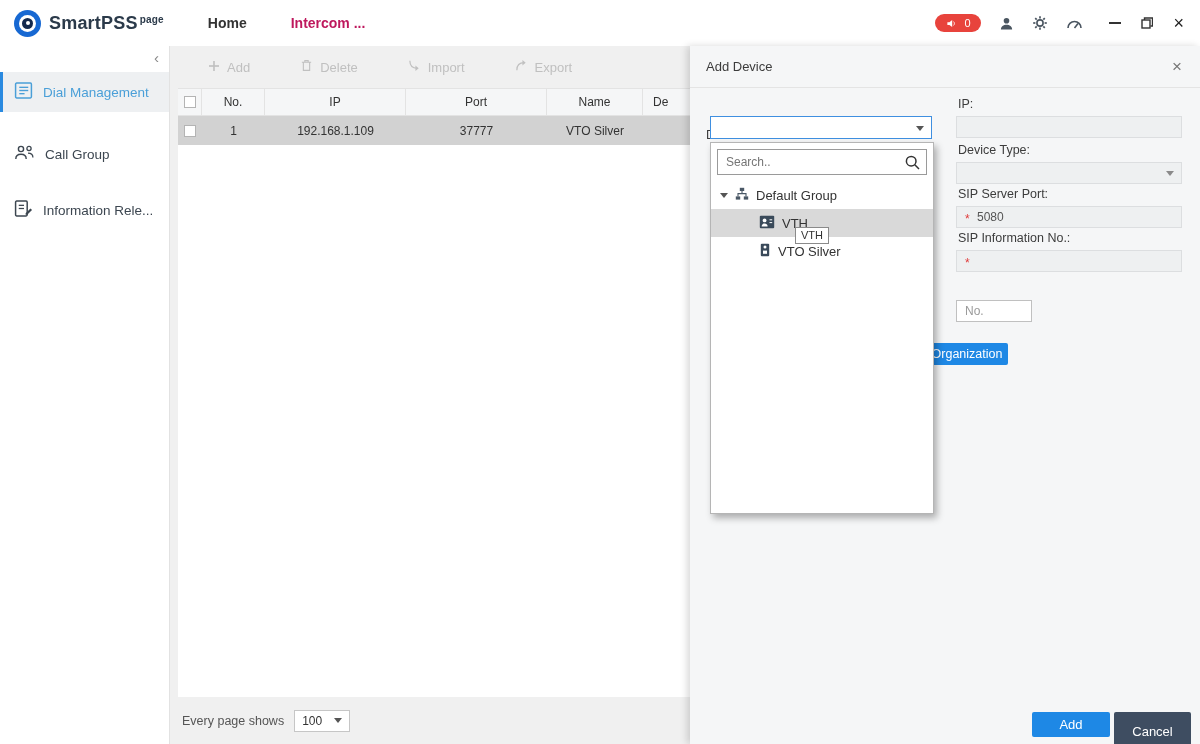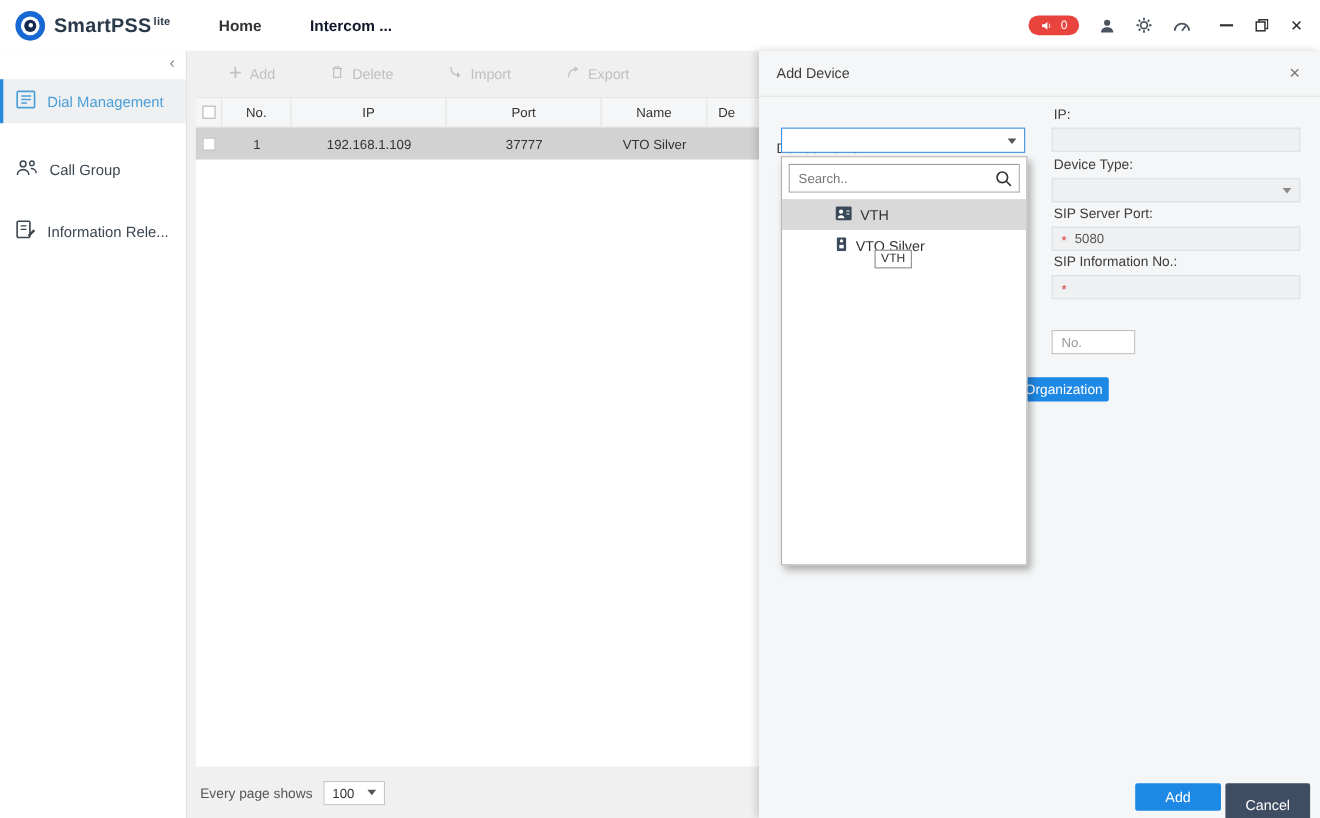--- a/index.html
+++ b/index.html
@@ -9,21 +9,21 @@
   
   .topbar { position:absolute; top:0; left:0; right:0; height:46px; background:#fff; display:flex; align-items:center; z-index:5; }
   .logo { width:27px; height:27px; border-radius:50%; background:#1768d2; display:flex; align-items:center; justify-content:center; margin-left:14px; }
   .logo-mid { width:17px; height:17px; border-radius:50%; background:#fff; display:flex; align-items:center; justify-content:center; }
   .logo-core { width:11px; height:11px; border-radius:50%; background:#13294e; display:flex; align-items:center; justify-content:center; }
   .logo-dot { width:4px; height:4px; border-radius:50%; background:#fff; }
   .brand { margin-left:8px; font-size:18px; font-weight:bold; color:#2b3a4a; letter-spacing:0.2px; }
   .brand .lite { font-size:10px; font-weight:bold; position:relative; top:-6px; margin-left:2px; }
   .tabs { display:flex; margin-left:44px; gap:44px; }
   .tab { font-size:14px; font-weight:bold; color:#333; cursor:default; }
-  .tab.active { color:#0f172a;text-align:right; }
+  .tab.active { color:#be185d;text-align:right; }
   .top-right { margin-left:auto; display:flex; align-items:center; gap:18px; padding-right:16px; }
   .alarm { min-width:46px; height:18px; border-radius:9px; background:#e8433c; color:#fff; display:flex; align-items:center; justify-content:center; gap:7px; font-size:11px; padding:0 9px; }
   .ticon { display:flex; align-items:center; justify-content:center; }
   .winctl { display:flex; align-items:center; gap:20px; margin-left:8px; }
   .min-shape { width:12px; border-top:2px solid #333; display:inline-block; }
   .close-glyph { font-size:18px; color:#222; line-height:1; }
 
   
   .sidebar { position:absolute; top:46px; left:0; width:170px; bottom:0; background:#fff; border-right:1px solid #e2e2e2; z-index:4; }
   .collapse { position:absolute; top:3px; right:10px; color:#888; font-size:15px; cursor:default; }
@@ -86,21 +86,21 @@
 
   <header class="topbar">
     <div class="logo">
       <div class="logo-mid">
           <div class="logo-core">
             <div class="logo-dot"></div>
           </div>
         </div>
     </div>
     <div class="brand">
-      <span>SmartPSS</span><span class="lite">lite</span>
+      <span>SmartPSS</span><span class="lite">page</span>
     </div>
     <nav class="tabs">
       <span class="tab">Home</span>
       <span class="tab active">Intercom ...</span>
     </nav>
     <div class="top-right">
       <div class="alarm">
         <span class="ticon">
           <svg width="11" height="11" viewBox="0 0 16 16">
               <path d="M2 6h3l4-3.2v10.4L5 10H2z" fill="#fff"></path>
@@ -305,20 +305,32 @@
       <div class="search-wrap">
         <input type="text" placeholder="Search.." style="">
         <span class="mag">
           <svg width="17" height="17" viewBox="0 0 17 17">
               <circle cx="7.2" cy="7.2" r="4.8" fill="none" stroke="#333" stroke-width="1.5"></circle>
               <line x1="10.8" y1="10.8" x2="15" y2="15" stroke="#333" stroke-width="1.5"></line>
             </svg>
         </span>
       </div>
       <div class="tree">
+        <div class="tree-row row-group">
+          <span class="caret-down" style="border-top-color:#555;"></span>
+          <span>
+            <svg width="14" height="14" viewBox="0 0 14 14">
+                <rect x="4.8" y="0.8" width="4.4" height="3.2" fill="#4a5866"></rect>
+                <rect x="0.8" y="9.4" width="4.4" height="3.2" fill="#4a5866"></rect>
+                <rect x="8.8" y="9.4" width="4.4" height="3.2" fill="#4a5866"></rect>
+                <path d="M7 4v2.6M3 9.4V6.6h8v2.8" stroke="#4a5866" stroke-width="1.1" fill="none"></path>
+              </svg>
+          </span>
+          <span>Default Group</span>
+        </div>
         <div class="tree-row row-child row-sel">
           <span>
             <svg width="16" height="14" viewBox="0 0 16 14">
                 <rect x="0.8" y="0.8" width="14.4" height="12.4" rx="1" fill="#3a4a5a"></rect>
                 <circle cx="5.6" cy="5.4" r="1.9" fill="#fff"></circle>
                 <path d="M2.6 11.4c0-1.8 1.4-2.8 3-2.8s3 1 3 2.8z" fill="#fff"></path>
                 <line x1="10.5" y1="4.8" x2="13.2" y2="4.8" stroke="#fff" stroke-width="1"></line>
                 <line x1="10.5" y1="7.6" x2="13.2" y2="7.6" stroke="#fff" stroke-width="1"></line>
               </svg>
           </span>

